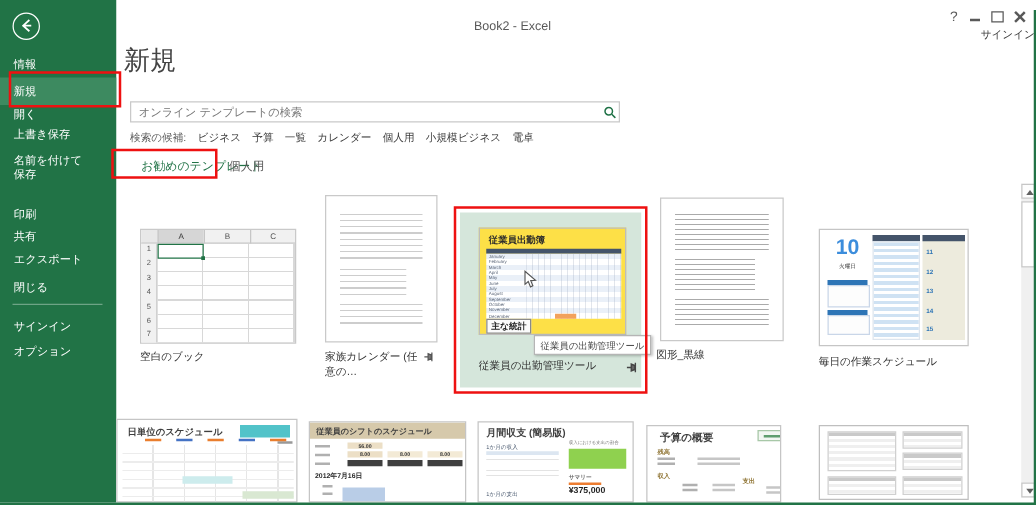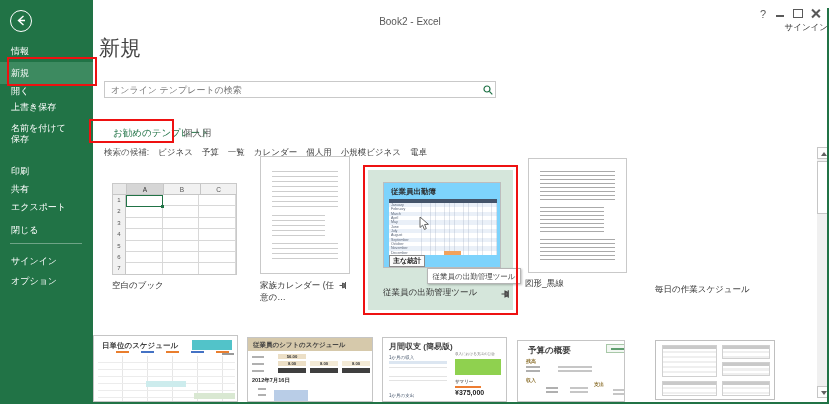--- a/index.html
+++ b/index.html
@@ -40,21 +40,21 @@
   .wb{left:112px;top:183px;width:125px;height:92px;background:#fff;border:1px solid #c9c9c9;box-sizing:border-box;}
   .wb-colhead{position:absolute;top:0;height:11px;font-size:6.5px;color:#555;text-align:center;line-height:11px;border-left:1px solid #c6c6c6;border-bottom:1px solid #c6c6c6;box-sizing:border-box;background:#f1f1f1;}
   .wb-rownums{position:absolute;left:0;top:11px;width:13px;font-size:6px;color:#555;text-align:center;line-height:11.4px;white-space:pre;background:#f1f1f1;border-right:1px solid #c6c6c6;box-sizing:border-box;}
   .wb-grid{position:absolute;left:13px;top:11px;right:0;bottom:0;
     background:repeating-linear-gradient(180deg,transparent 0 10.4px,#d8d8d8 10.4px 11.4px),
                repeating-linear-gradient(90deg,transparent 0 35.6px,#d8d8d8 35.6px 36.6px);}
   .a1{position:absolute;left:13px;top:11px;width:37px;height:12px;border:1.5px solid #217346;box-sizing:border-box;background:#fff;}
   .a1::after{content:"";position:absolute;right:-2px;bottom:-2px;width:3px;height:3px;background:#217346;}
   
   .att-card{left:368px;top:170px;width:145px;height:140px;background:#d5e6db;}
-  .att-thumb{left:383px;top:182px;width:118px;height:86px;background:#7dd3fc;border:1px solid #bdbdbd;box-sizing:border-box;}
+  .att-thumb{left:383px;top:182px;width:118px;height:86px;background:#fde047;border:1px solid #bdbdbd;box-sizing:border-box;}
   .att-title{position:absolute;left:7px;top:4px;font-size:7.5px;font-weight:bold;color:#2b2b2b;}
   .att-head{position:absolute;left:5px;top:16px;width:108px;height:4px;background:#44546a;}
   .att-rows{position:absolute;left:5px;top:20px;width:108px;height:52px;
     background:repeating-linear-gradient(180deg,#eaf0f8 0 4.33px,#fff 4.33px 8.66px);}
   .att-cols{position:absolute;left:37px;top:20px;width:76px;height:52px;
     background:repeating-linear-gradient(90deg,rgba(150,162,184,.28) 0 .7px,transparent .7px 4.7px);}
   .att-months{position:absolute;left:7px;top:20px;font-size:3.6px;line-height:4.33px;color:#5a6577;white-space:pre;}
   .att-orange{position:absolute;left:60px;top:67.6px;width:17px;height:4.3px;background:#f2a25c;}
   .att-footer{position:absolute;left:5px;top:72px;font-size:7px;font-weight:bold;color:#222;border:1px solid #8a8a8a;padding:0 3px;background:#fbfbfb;}
   .tooltip{left:427px;top:268px;width:94px;height:16px;background:#fff;border:1px solid #b5b5b5;box-shadow:1px 1px 2px rgba(0,0,0,.25);font-size:7.5px;color:#444;text-align:center;line-height:16px;box-sizing:border-box;}
@@ -127,21 +127,21 @@
   </div>
 
   <div class="abs page-title" style="left:99px;top:34px;">新規</div>
 
   <input class="abs search-input" type="text" placeholder="オンライン テンプレートの検索" style="">
   <svg class="abs" style="left:483px;top:85px;" width="10" height="10" viewBox="0 0 10 10">
     <circle cx="4" cy="4" r="3" fill="none" stroke="#1e7145" stroke-width="1.2"></circle>
     <line x1="6.4" y1="6.4" x2="9.3" y2="9.3" stroke="#1e7145" stroke-width="1.2"></line>
   </svg>
 
-  <div class="abs" style="left:104px;top:105px;display:flex;gap:9px;margin-top:42px;">
+  <div class="abs" style="left:104px;top:105px;display:flex;gap:9px;">
     <span class="sugg-label">検索の候補:</span>
     <span class="sugg">ビジネス</span>
     <span class="sugg">予算</span>
     <span class="sugg">一覧</span>
     <span class="sugg">カレンダー</span>
     <span class="sugg">個人用</span>
     <span class="sugg">小規模ビジネス</span>
     <span class="sugg">電卓</span>
   </div>
 
@@ -205,20 +205,38 @@
     <path d="M0.5 5 H4 M4 2.2 V7.8 L6.8 6.6 V3.4 Z M7.3 1.2 V8.8" stroke="#444" stroke-width="1.1" fill="#666"></path>
   </svg>
 
   <div class="abs pagedoc" style="left:528px;top:158px;width:99px;height:115px;">
     <div class="doc-lines2" style="top:12px;height:30px;"></div>
     <div class="doc-lines2" style="top:48px;height:26px;left:11px;right:22px;"></div>
     <div class="doc-lines2" style="top:80px;height:24px;"></div>
   </div>
   <div class="abs tpl-label" style="left:525px;top:278px;">図形_黒線</div>
 
+  <div class="abs thumb dws">
+    <div class="dws-big">10</div>
+    <div class="dws-wd">火曜日</div>
+    <div class="bluebar" style="left:6px;top:40px;width:32px;"></div>
+    <div class="litebox" style="left:6px;top:44px;width:32px;height:16px;"></div>
+    <div class="bluebar" style="left:6px;top:64px;width:32px;"></div>
+    <div class="litebox" style="left:6px;top:68px;width:32px;height:14px;"></div>
+    <div class="dws-mid-head"></div>
+    <div class="dws-mid"></div>
+    <div class="dws-right">
+      <div class="dws-right-head"></div>
+      <div class="dws-nums">11
+12
+13
+14
+15</div>
+    </div>
+  </div>
   <div class="abs tpl-label" style="left:655px;top:284px;">毎日の作業スケジュール</div>
 
   <div class="abs thumb" style="left:93px;top:335px;width:145px;height:67px;overflow:hidden;">
     <div class="t-title" style="left:8px;top:5px;font-size:7.5px;">日単位のスケジュール</div>
     <div class="abs" style="left:98px;top:4px;width:40px;height:10px;background:#52c3c9;"></div>
     <div class="dash" style="left:128px;top:17px;width:12px;height:1.5px;background:#999;"></div>
     <div class="dash" style="left:22px;top:15px;width:13px;background:#e97e2e;"></div>
     <div class="dash" style="left:47px;top:15px;width:13px;background:#4472c4;"></div>
     <div class="dash" style="left:72px;top:15px;width:13px;background:#e97e2e;"></div>
     <div class="dash" style="left:97px;top:15px;width:13px;background:#4472c4;"></div>

